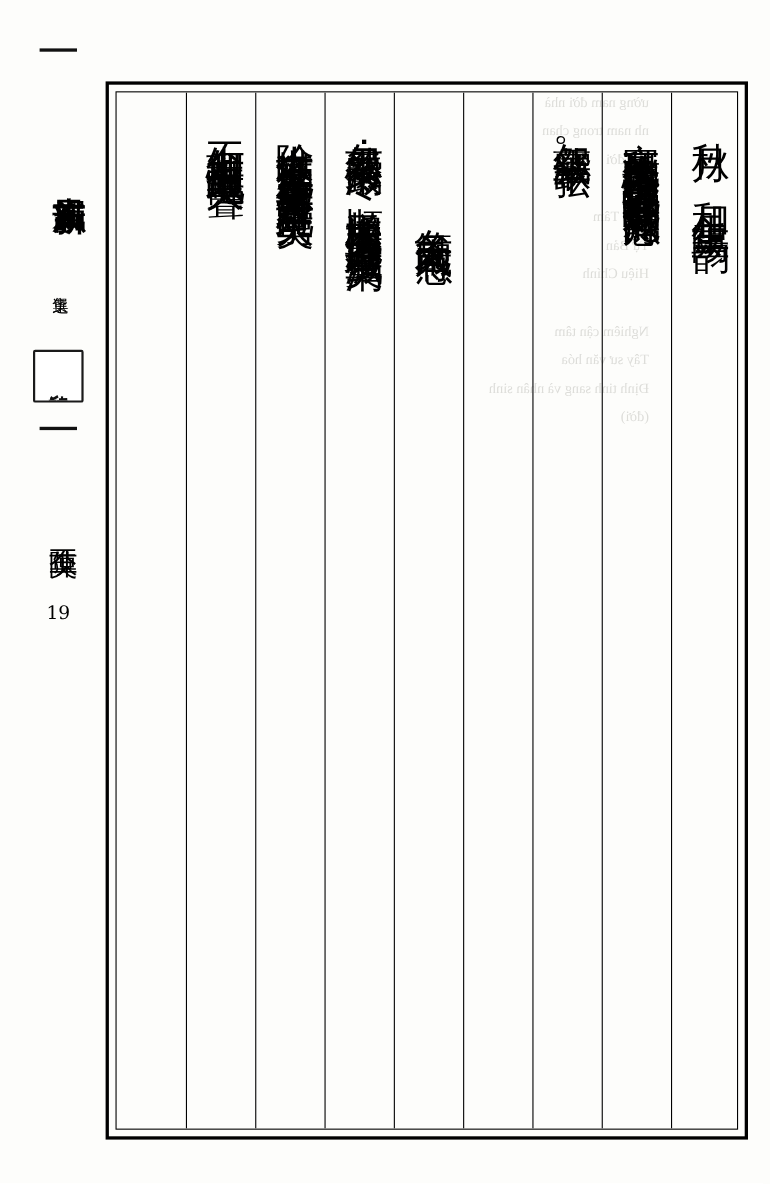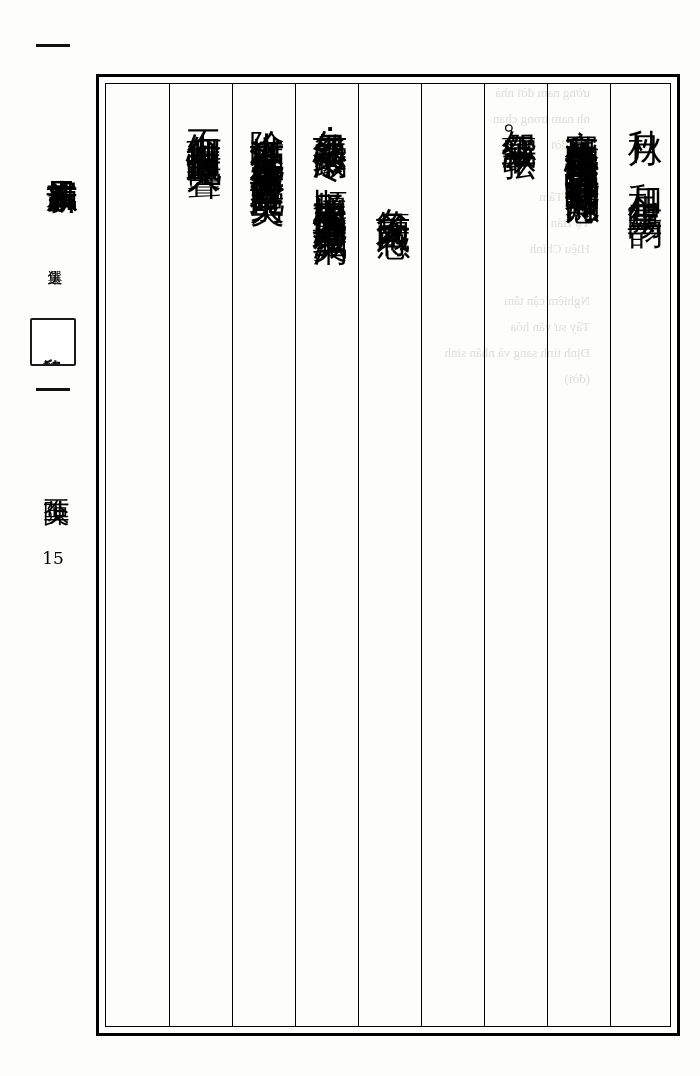--- a/index.html
+++ b/index.html
@@ -221,21 +221,21 @@
 
   <div id="spine">
     <div class="rule-top"></div>
     <div class="spine-title">古韻新風</div>
     <div class="spine-sub">選集</div>
     <div class="seal">
       <span>詩印</span>
     </div>
     <div class="rule-mid"></div>
     <div class="spine-author">陳丕英</div>
-    <div class="page-num">15</div>
+    <div class="page-num">19</div>
   </div>
 
   <div id="frame-outer">
     <div id="frame-inner"></div>
     <div id="cols">
         <div class="colrule" style="left: 63px;"></div>
         <div class="colrule" style="left: 126px;"></div>
         <div class="colrule" style="left: 189px;"></div>
         <div class="colrule" style="left: 252px;"></div>
         <div class="colrule" style="left: 315px;"></div>

